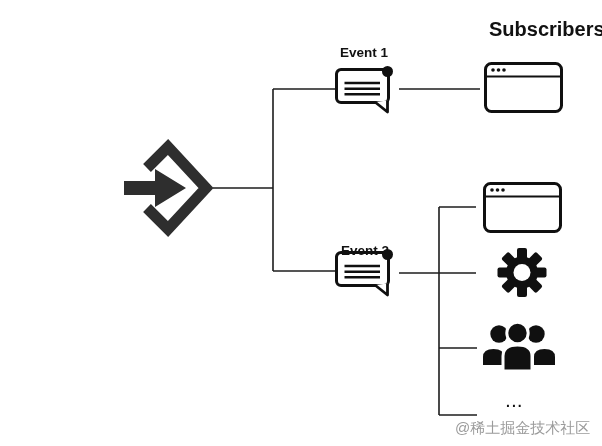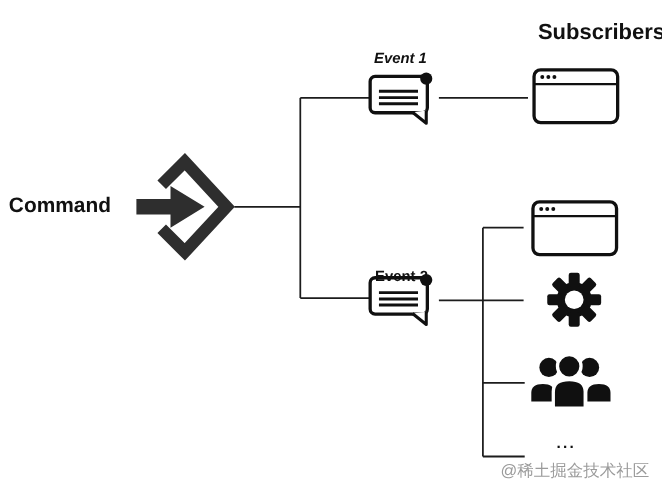--- a/index.html
+++ b/index.html
@@ -18,21 +18,21 @@
   .stroke-chev { stroke:var(--chevron,#2e2e2e); }
   .label {
     position:absolute;
     color:var(--text,#111111);
     font-weight:bold;
     white-space:nowrap;
     line-height:1.15;
   }
   .label-command     { left:8px;   top:177px; font-size:19px; }
   .label-subscribers { left:457px; top:18px;  font-size:20px;margin-left:32px; }
-  .label-event1      { left:340px; top:45px;  font-size:13.5px;font-style:italic; }
+  .label-event1      { left:340px; top:45px;  font-size:13.5px; }
   .label-event2      { left:341px; top:229px; font-size:13.5px;margin-top:14px; }
   .label-ellipsis    { left:506px; top:394px; font-size:14px; letter-spacing:2px; }
   .watermark {
     position:absolute;
     left:455px; top:419px;
     font-size:15px;
     font-weight:normal;
     color:var(--watermark,#9b9b9b);
     white-space:nowrap;
   }
@@ -103,20 +103,19 @@
     <g transform="translate(482,316)">
       <circle cx="17" cy="18" r="8.7" class="fill-icon"></circle>
       <circle cx="54" cy="18" r="8.7" class="fill-icon"></circle>
       <path d="M1 49 V41 Q1 33 11.5 33 Q22 33 22 41 V49 Z" class="fill-icon"></path>
       <path d="M52 49 V41 Q52 33 62.5 33 Q73 33 73 41 V49 Z" class="fill-icon"></path>
       <circle cx="35.5" cy="17" r="10.7" class="fill-icon" stroke="#fff" stroke-width="3"></circle>
       <path d="M21 55 V40 Q21 29 35.5 29 Q50 29 50 40 V55 Z" class="fill-icon" stroke="#fff" stroke-width="3"></path>
     </g>
   </svg>
 
-  <div class="label label-command">Command</div>
   <div class="label label-subscribers">Subscribers</div>
   <div class="label label-event1">Event 1</div>
   <div class="label label-event2">Event 2</div>
   <div class="label label-ellipsis">...</div>
   <div class="watermark">@稀土掘金技术社区</div>
 
 </div>
 
 </body></html>

